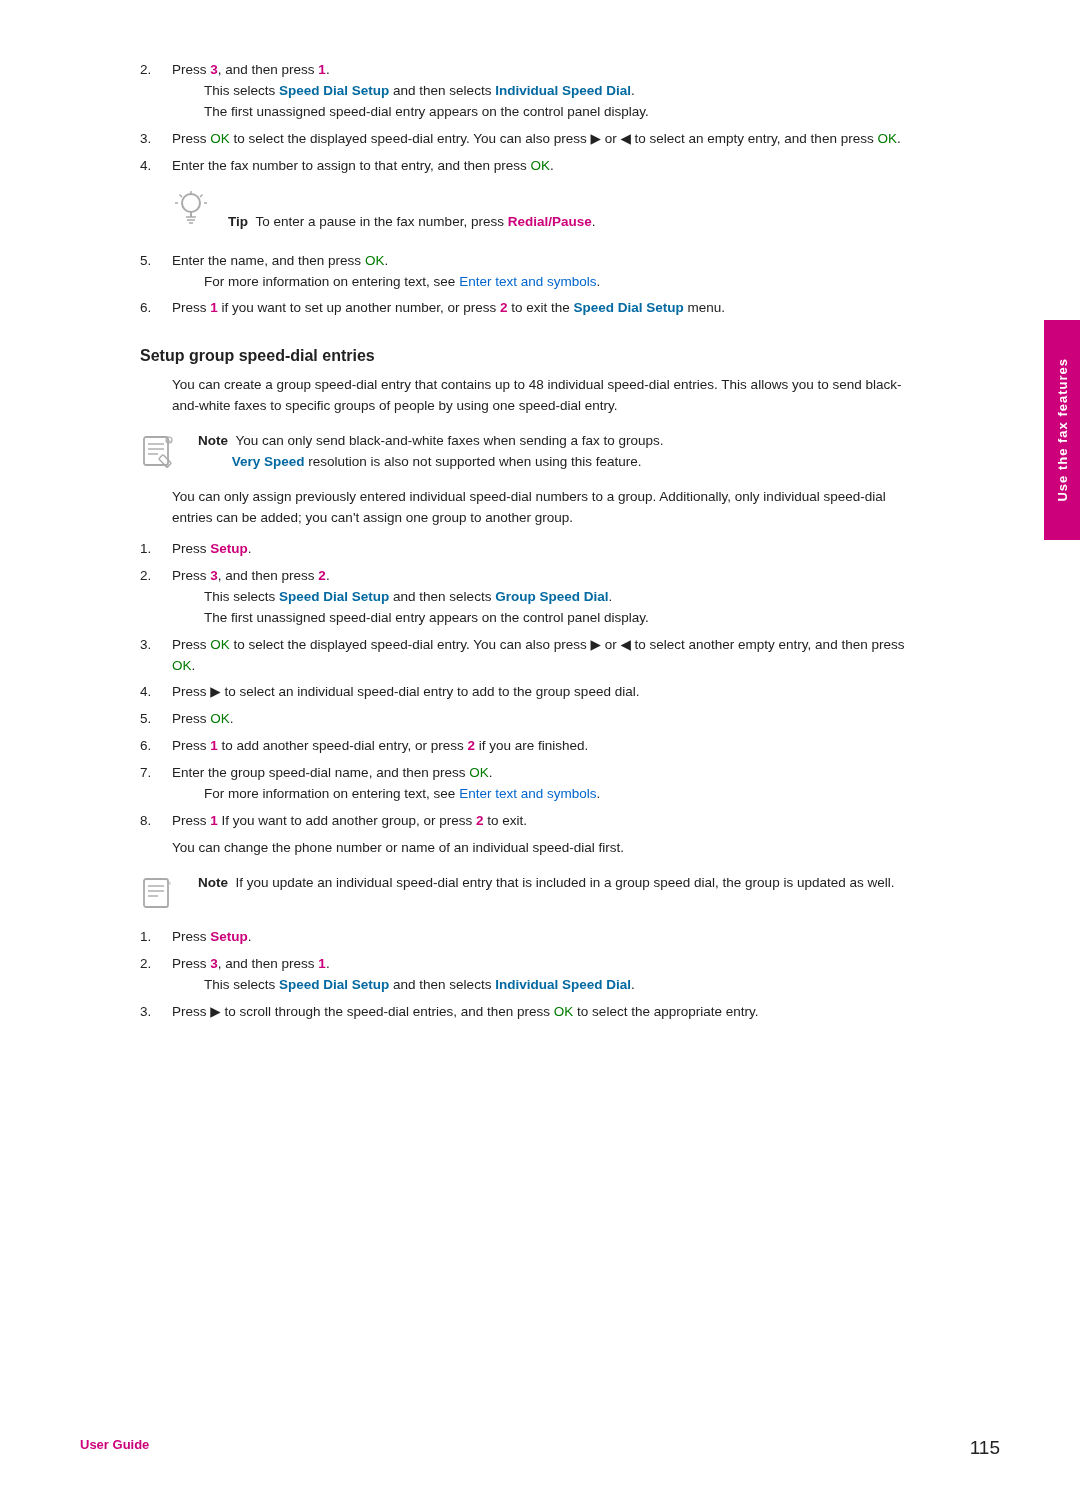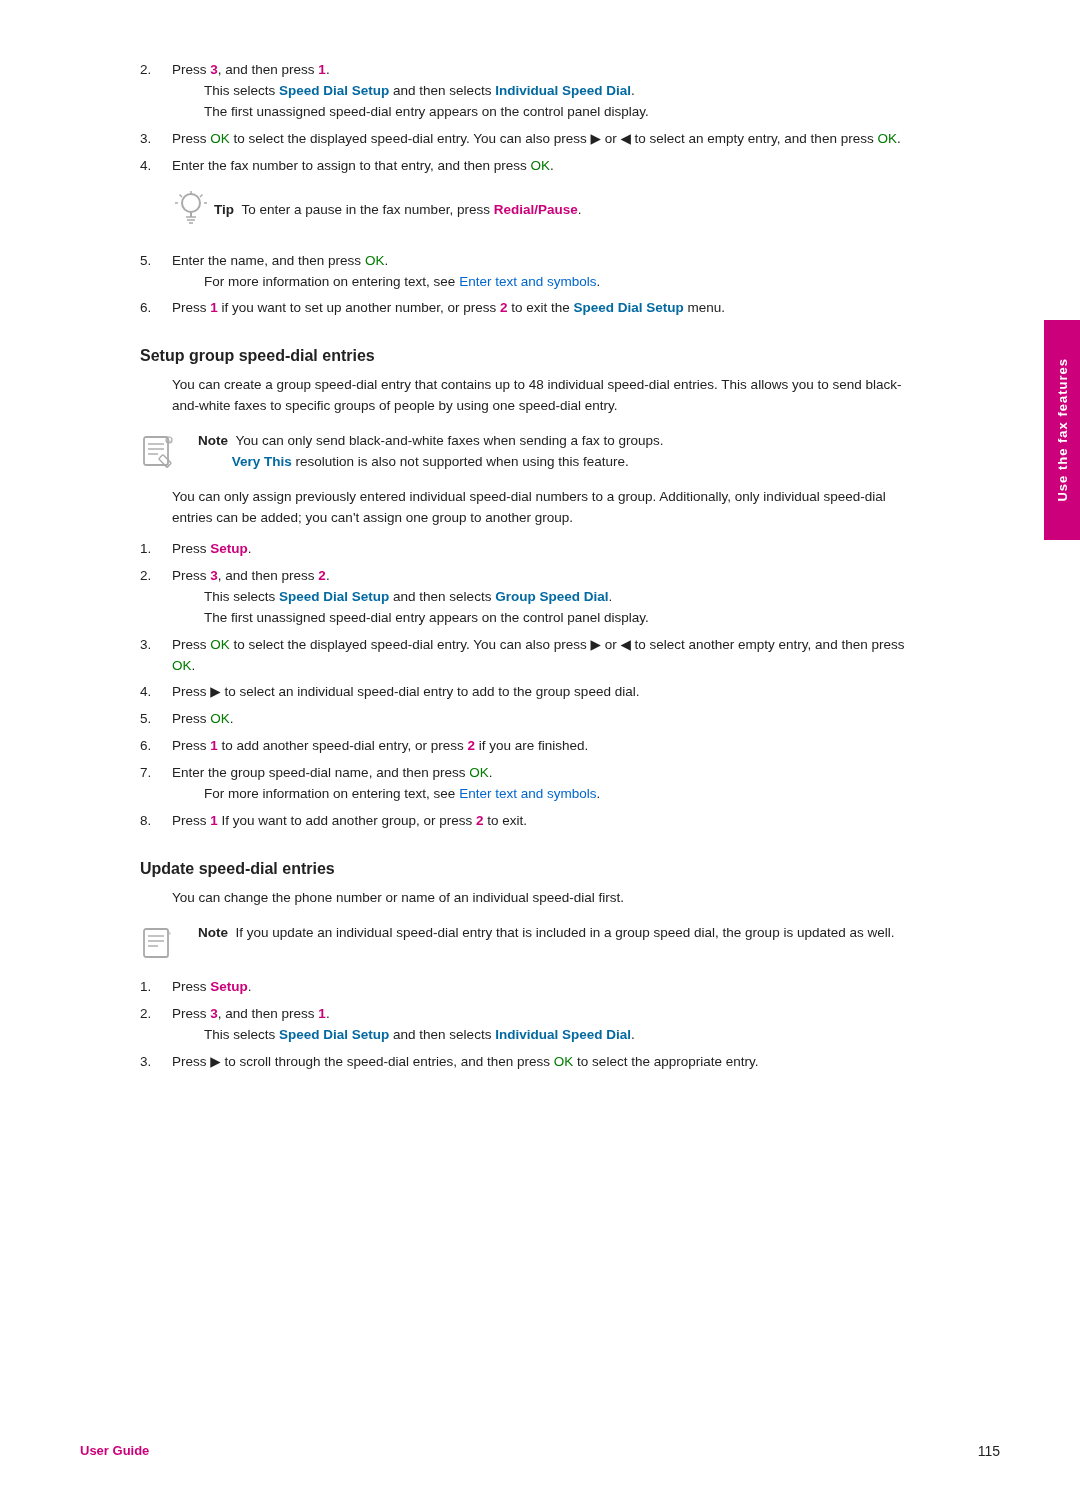--- a/index.html
+++ b/index.html
@@ -63,23 +63,23 @@
     }
     .note-icon {
       flex-shrink: 0;
       width: 38px;
       height: 38px;
       margin-top: 2px;
     }
     .note-text { flex: 1; line-height: 1.55; font-size: 13.5px; }
     .tip-box {
       display: flex;
-      align-items: center;
+      align-items: flex-end;
       margin: 12px 0 18px 32px;
-      gap: 4px;
+      gap: 18px;
     }
     .tip-icon {
       flex-shrink: 0;
       width: 38px;
       height: 44px;
       margin-top: 0;
     }
     .tip-text { flex: 1; line-height: 1.55; }
     .side-tab {
       position: absolute;
@@ -112,21 +112,21 @@
       padding: 0 80px;
       gap: 40px;
     }
     .footer-left {
       color: #cc007a;
       font-weight: bold;
       font-size: 13px;
     }
     .footer-right {
       color: #222;
-      font-size: 14px;
+      font-size: 19px;
     }
     .mb10 { margin-bottom: 10px; }
   </style>
 </head>
 <body>
 
 <div class="page">
 
   <div class="side-tab">
     <span class="side-tab-text">Use the fax features</span>
@@ -213,21 +213,21 @@
 
           <rect x="22" y="22" width="6" height="12" rx="1" transform="rotate(-45 25 28)" fill="none" stroke="#aaa" stroke-width="1.4"></rect>
           <polygon points="29,33 27,35 25,33" fill="#aaa"></polygon>
 
           <circle cx="29" cy="7" r="3" fill="none" stroke="#aaa" stroke-width="1.2"></circle>
           <text x="26.5" y="10" font-size="6" fill="#aaa">✎</text>
         </svg>
       </div>
       <div class="note-text">
         <strong>Note</strong>&nbsp;&nbsp;<span>You can only send black-and-white faxes when sending a fax to groups.</span><br>
-        <span style="margin-left:0">&nbsp;&nbsp;&nbsp;&nbsp;&nbsp;&nbsp;&nbsp;&nbsp;&nbsp;<span class="highlight-gray">Very This</span> resolution is also not supported when using this feature.</span>
+        <span style="margin-left:0">&nbsp;&nbsp;&nbsp;&nbsp;&nbsp;&nbsp;&nbsp;&nbsp;&nbsp;<span class="highlight-gray">Very Speed</span> resolution is also not supported when using this feature.</span>
       </div>
     </div>
 
     <p class="indent-block mb10">You can only assign previously entered individual speed-dial numbers to a group. Additionally, only individual speed-dial entries can be added; you can't assign one group to another group.</p>
 
     <ol>
 
       <li>
         <span class="num">1.</span>
         <div class="text">
@@ -281,21 +281,20 @@
       </li>
 
       <li>
         <span class="num">8.</span>
         <div class="text">
           <p>Press <span class="highlight-magenta">1</span> If you want to add another group, or press <span class="highlight-magenta">2</span> to exit.</p>
         </div>
       </li>
     </ol>
 
-    <h2 class="section-heading">Update speed-dial entries</h2>
 
     <p class="indent-block mb10">You can change the phone number or name of an individual speed-dial first.</p>
 
     <div class="note-box">
       <div class="note-icon">
         <svg width="38" height="38" viewBox="0 0 38 38">
           <rect x="4" y="4" width="24" height="28" rx="2" fill="none" stroke="#aaa" stroke-width="1.8"></rect>
           <line x1="8" y1="11" x2="24" y2="11" stroke="#aaa" stroke-width="1.4"></line>
           <line x1="8" y1="16" x2="24" y2="16" stroke="#aaa" stroke-width="1.4"></line>
           <line x1="8" y1="21" x2="18" y2="21" stroke="#aaa" stroke-width="1.4"></line>

